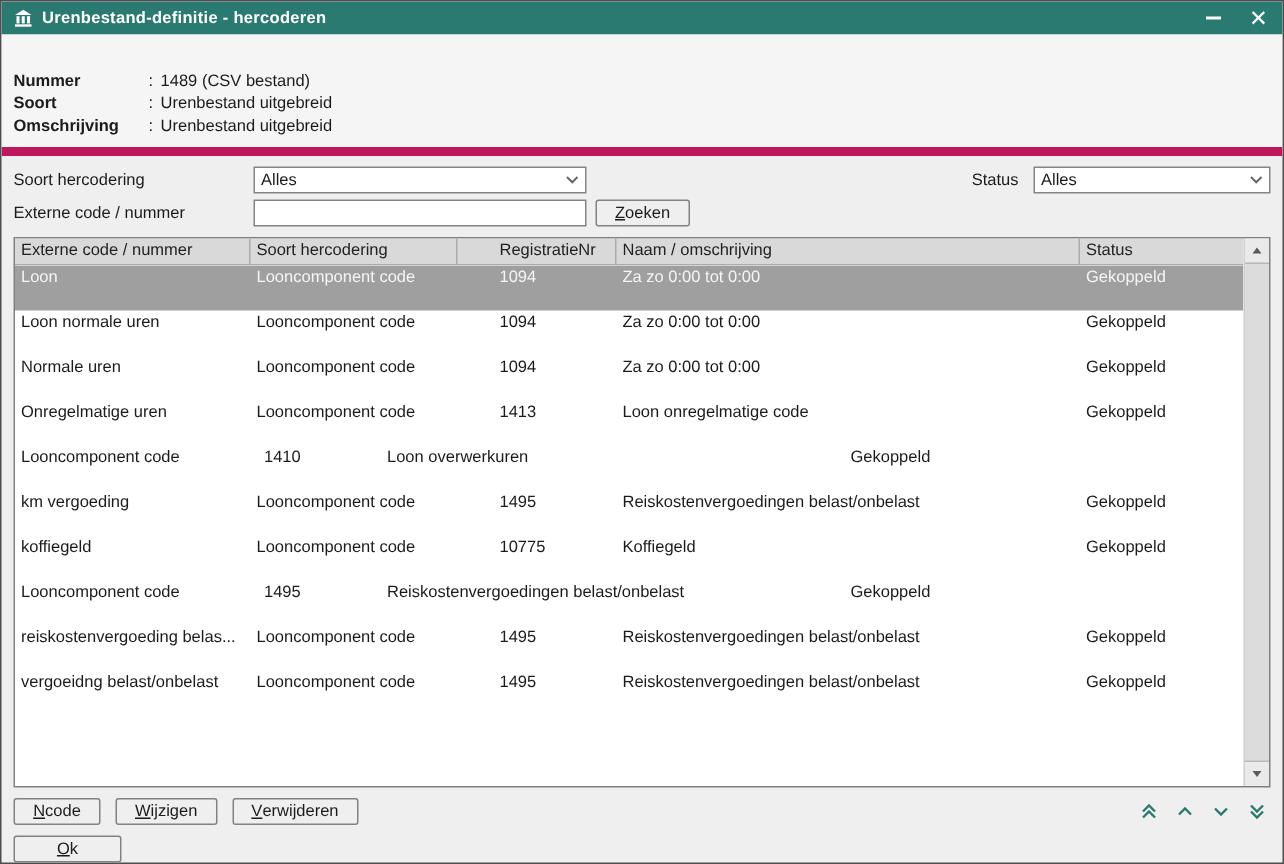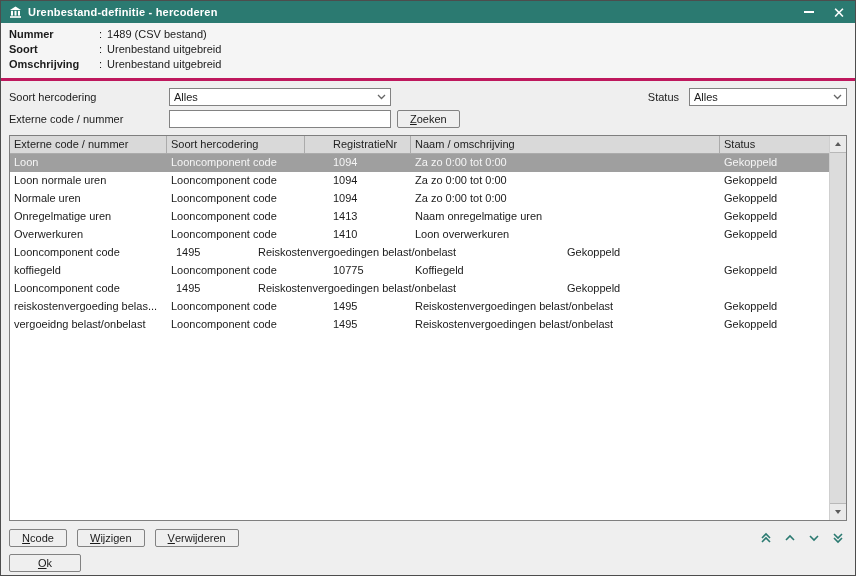--- a/index.html
+++ b/index.html
@@ -23,21 +23,21 @@
     display: flex; align-items: center;
     padding: 0 8px; color: #fff;
   }
   .app-icon { display: flex; align-items: center; }
   .titlebar .title { font-weight: bold; margin-left: 6px; letter-spacing: 0.2px; }
   .win-buttons { margin-left: auto; display: flex; align-items: center; gap: 14px; }
   .win-btn { color: #fff; width: 16px; height: 16px; display: flex; align-items: center; justify-content: center; cursor: default; }
   .min-glyph { display: inline-block; width: 10px; border-top: 2px solid #fff; }
   .close-glyph { font-size: 15px; font-weight: bold; line-height: 1; }
   
-  .info-area { background: #f5f5f5; padding: 4px 8px 6px; border-bottom: 3px solid #be185d; }
+  .info-area { background: #f5f5f5; padding: 24px 8px 6px; border-bottom: 6px solid #be185d; }
   .info-row { display: flex; line-height: 15px; }
   .info-label { font-weight: bold; flex: 0 0 90px; width: 90px; }
   .info-colon { margin-right: 5px; }
   
   .filters { padding: 7px 8px 5px; }
   .filter-row { display: flex; align-items: center; height: 18px; }
   .filter-row + .filter-row { margin-top: 4px; }
   .flabel { flex: 0 0 160px; width: 160px; }
   .dropdown {
     height: 18px; border: 1px solid #828282; background: #fff;
@@ -73,21 +73,21 @@
     padding: 2px 0 0 4px; border-right: 1px solid #ababab;
     color: #222; white-space: nowrap; overflow: hidden;
   }
   .hcell:last-child { border-right: none; }
   .c0 { flex: 0 0 157px; width: 157px; }
   .c1 { flex: 0 0 138px; width: 138px; }
   .c2 { flex: 0 0 82px;  width: 82px; margin-left: 24px; }
   .c3 { flex: 0 0 309px; width: 309px; }
   .c4 { flex: 1; }
   .tbody { flex: 1; background: #fff; overflow: hidden; }
-  .trow { display: flex; height: 18px; }
+  .trow { display: flex; height: 30px; }
   .tcell { padding: 2px 0 0 4px; white-space: nowrap; overflow: hidden; }
   .trow.selected { background: #9f9f9f; color: #f5f5f5; }
   
   .vscroll {
     flex: 0 0 17px; width: 17px; background: #f2f2f2;
     border-left: 1px solid #cfcfcf;
     display: flex; flex-direction: column;
   }
   .sarrow { flex: 0 0 16px; height: 16px; display: flex; align-items: center; justify-content: center; background: #eaeaea; }
   .tri-up { width: 0; height: 0; border-left: 3px solid transparent; border-right: 3px solid transparent; border-bottom: 4px solid #5a5a5a; }
@@ -206,31 +206,31 @@
             <div class="tcell c0">Normale uren</div>
             <div class="tcell c1">Looncomponent code</div>
             <div class="tcell c2">1094</div>
             <div class="tcell c3">Za zo 0:00 tot 0:00</div>
             <div class="tcell c4">Gekoppeld</div>
           </div>
           <div class="trow">
             <div class="tcell c0">Onregelmatige uren</div>
             <div class="tcell c1">Looncomponent code</div>
             <div class="tcell c2">1413</div>
-            <div class="tcell c3">Naam onregelmatige uren</div>
-            <div class="tcell c4">Gekoppeld</div>
-          </div>
-          <div class="trow">
-            <div class="tcell c0">Overwerkuren</div>
+            <div class="tcell c3">Loon onregelmatige code</div>
+            <div class="tcell c4">Gekoppeld</div>
+          </div>
+          <div class="trow">
             <div class="tcell c1">Looncomponent code</div>
             <div class="tcell c2">1410</div>
             <div class="tcell c3">Loon overwerkuren</div>
             <div class="tcell c4">Gekoppeld</div>
           </div>
           <div class="trow">
+            <div class="tcell c0">km vergoeding</div>
             <div class="tcell c1">Looncomponent code</div>
             <div class="tcell c2">1495</div>
             <div class="tcell c3">Reiskostenvergoedingen belast/onbelast</div>
             <div class="tcell c4">Gekoppeld</div>
           </div>
           <div class="trow">
             <div class="tcell c0">koffiegeld</div>
             <div class="tcell c1">Looncomponent code</div>
             <div class="tcell c2">10775</div>
             <div class="tcell c3">Koffiegeld</div>

